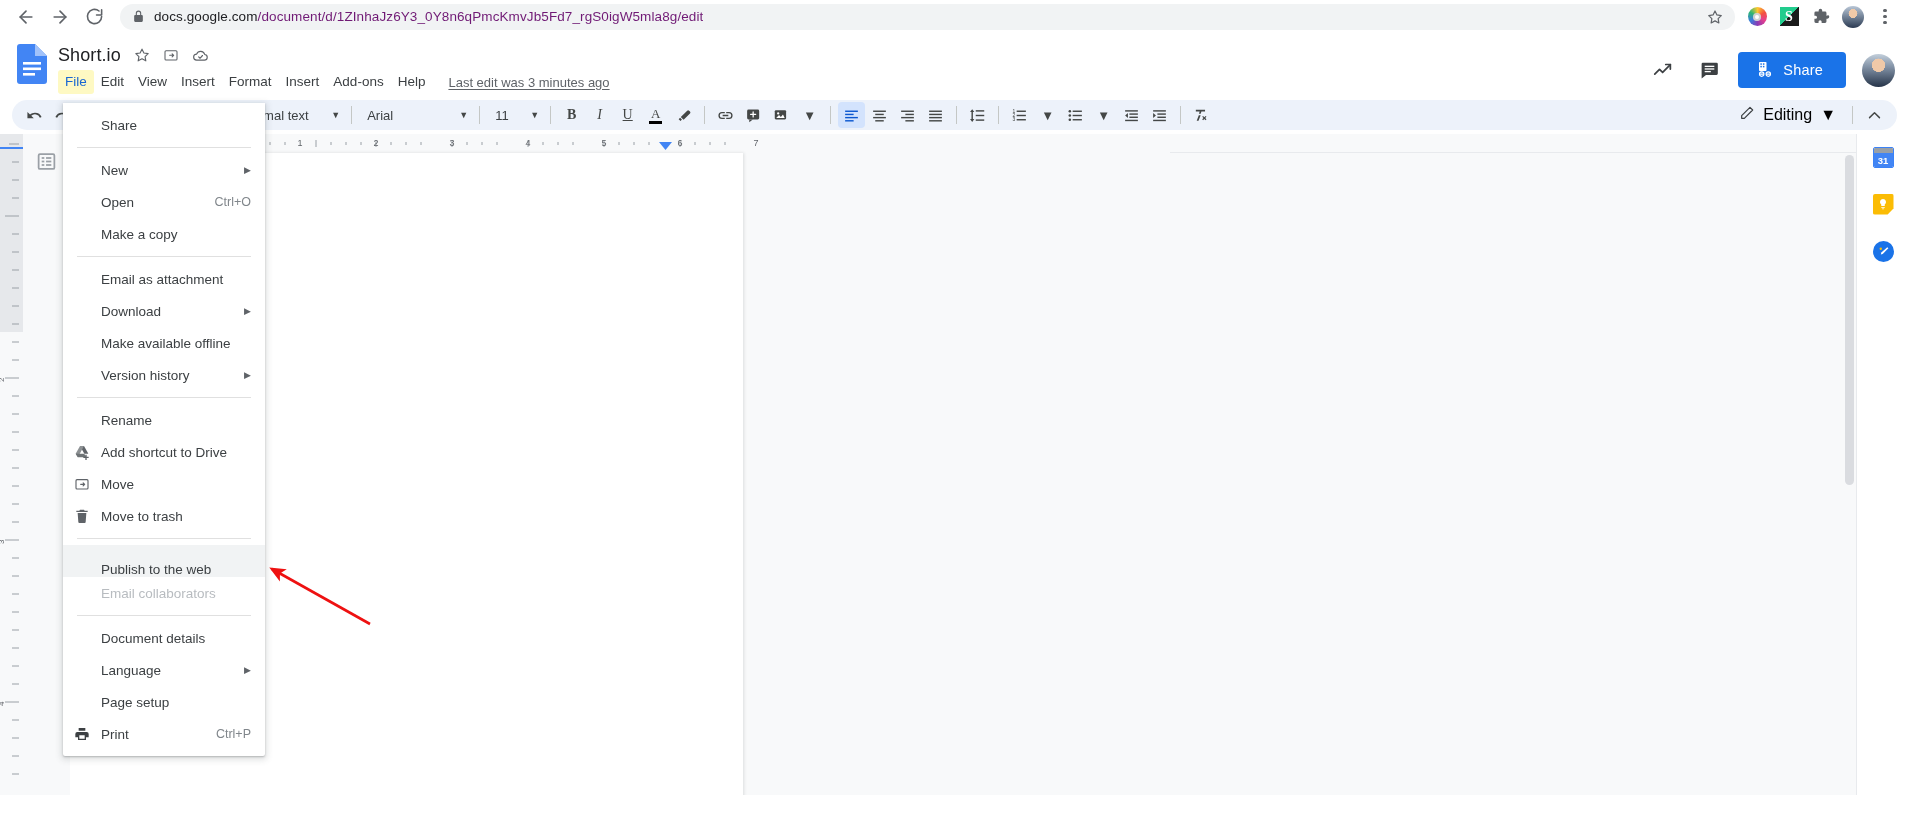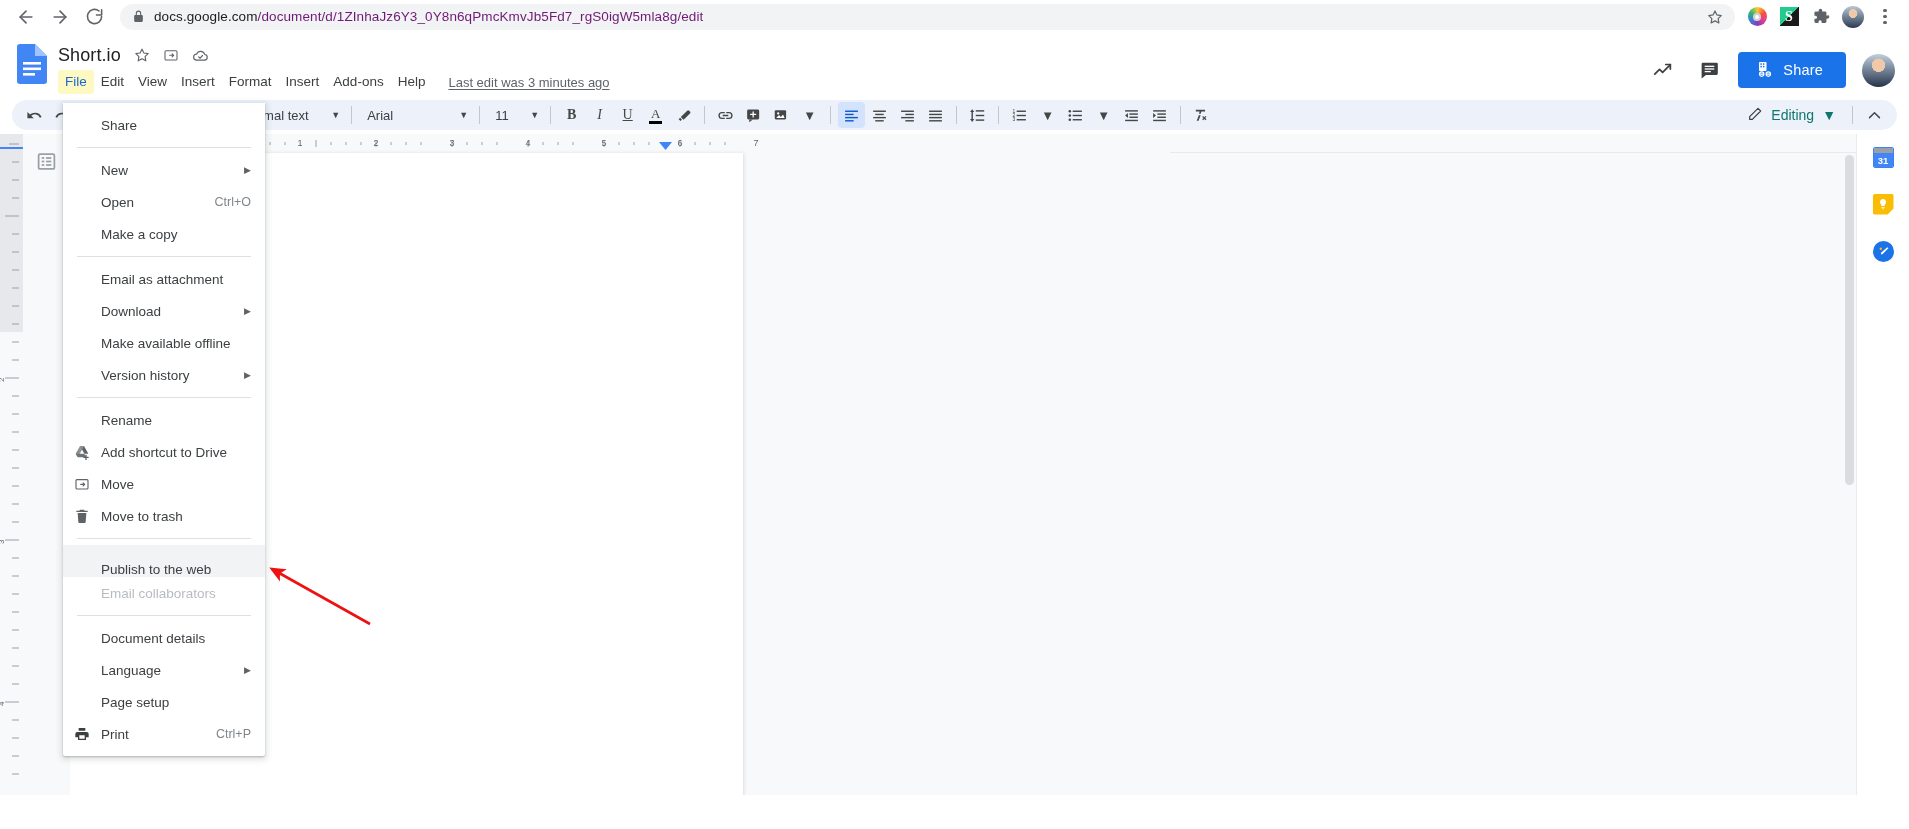--- a/index.html
+++ b/index.html
@@ -116,21 +116,21 @@
     white-space: nowrap;
   }
   .tb-select .caret { color:#444746; font-size: 9px; line-height:1; }
   .style-sel { width: 110px; }
   .font-sel { width: 113px; }
   .size-sel { width: 56px; }
   .sel-label { flex:1; overflow:hidden; }
   .tb-right { margin-left: auto; display: flex; align-items: center; gap: 2px; }
   .editing-pill {
     display: flex; align-items: center; gap: 8px; padding: 0 8px 0 10px;
-    height: 26px; font-size: 14px; color: #0f766e;
+    height: 26px; font-size: 16px; color: #000000;
   }
   .bold-a { font-weight: bold; font-family: "Liberation Serif", serif; font-size: 14px; }
   .ital-a { font-style: italic; font-family: "Liberation Serif", serif; font-size: 14px; }
   .und-a { text-decoration: underline; font-family: "Liberation Serif", serif; font-size: 14px; }
   .textcolor-a {
     display:flex; flex-direction:column; align-items:center; line-height:1;
     font-family:"Liberation Serif", serif; font-size:13px; gap:1px;
   }
   .textcolor-a b { font-weight:400; }
   .textcolor-a i { display:block; width:13px; height:3px; background:#000; }

